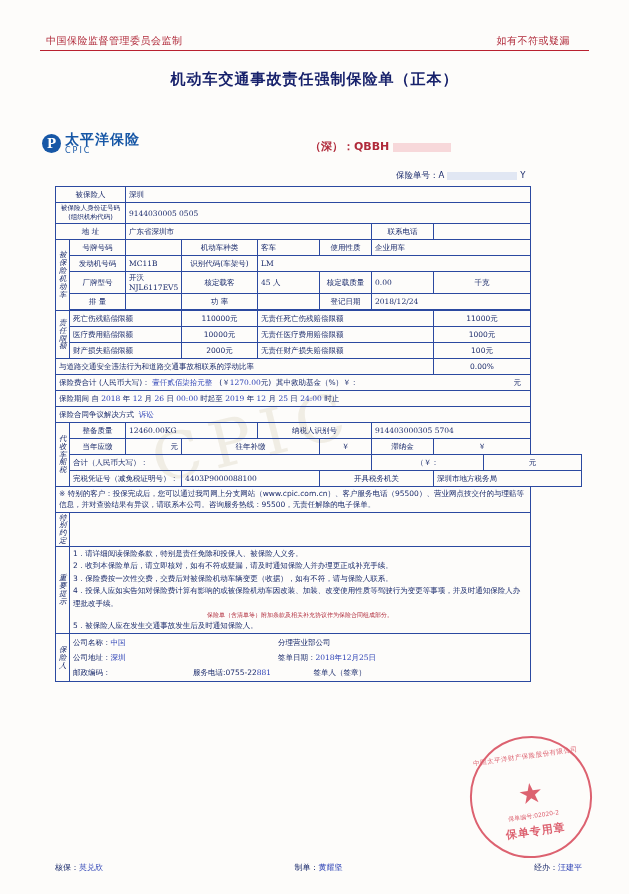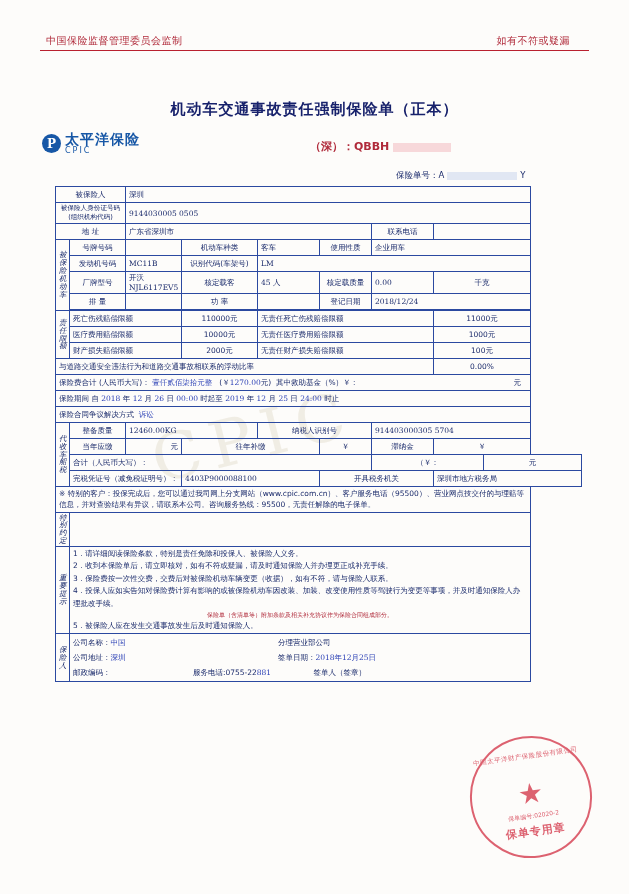--- a/index.html
+++ b/index.html
@@ -13,21 +13,21 @@
     overflow:hidden;
   }
   .page{position:absolute;left:0;top:0;width:629px;height:894px;}
 
   
   .hdr-top{position:absolute;left:0;top:34px;width:616px;display:flex;justify-content:space-between;padding:0 46px;box-sizing:border-box;}
   .hdr-left{font-size:10px;color:#b02a3a;letter-spacing:.5px;}
   .hdr-right{font-size:10px;color:#b02a3a;letter-spacing:.5px;}
   .rule{position:absolute;left:40px;top:50px;width:549px;height:1px;background:#b9202f;}
 
-  .title{position:absolute;left:0;top:70px;width:629px;text-align:center;font-size:15px;font-weight:bold;color:#17216b;letter-spacing:1px;margin-top:30px;}
+  .title{position:absolute;left:0;top:70px;width:629px;text-align:center;font-size:15px;font-weight:bold;color:#17216b;letter-spacing:1px;}
 
   .timerow{position:absolute;left:40px;top:110px;width:560px;font-size:7.5px;color:#2b3a86;white-space:nowrap;}
   .timerow span{margin-right:12px;}
 
   
   .logo{position:absolute;left:42px;top:132px;display:flex;align-items:center;}
   .logo-mark{width:19px;height:19px;border-radius:50%;background:#1757a6;color:#fff;font-size:12px;font-weight:bold;display:flex;align-items:center;justify-content:center;font-family:"DejaVu Serif","Liberation Serif",serif;}
   .logo-txt{margin-left:4px;line-height:1;}
   .logo-cn{font-size:14px;font-weight:bold;color:#1757a6;letter-spacing:1px;}
   .logo-en{font-size:8px;color:#1757a6;letter-spacing:2px;margin-top:1px;}
@@ -289,14 +289,19 @@
     </table>
 
 
   <div class="stamp">
     <div class="t1">中国太平洋财产保险股份有限公司</div>
     <div class="star">★</div>
     <div class="t2">保单编号:02020-2</div>
     <div class="t3">保单专用章</div>
   </div>
 
+  <div class="footer">
+    <div><span>核保：</span><span class="handw">莫兑欣</span></div>
+    <div><span>制单：</span><span class="handw">黄耀坚</span></div>
+    <div><span>经办：</span><span class="handw">汪建平</span></div>
+  </div>
 
 </div>
 
 </body></html>

